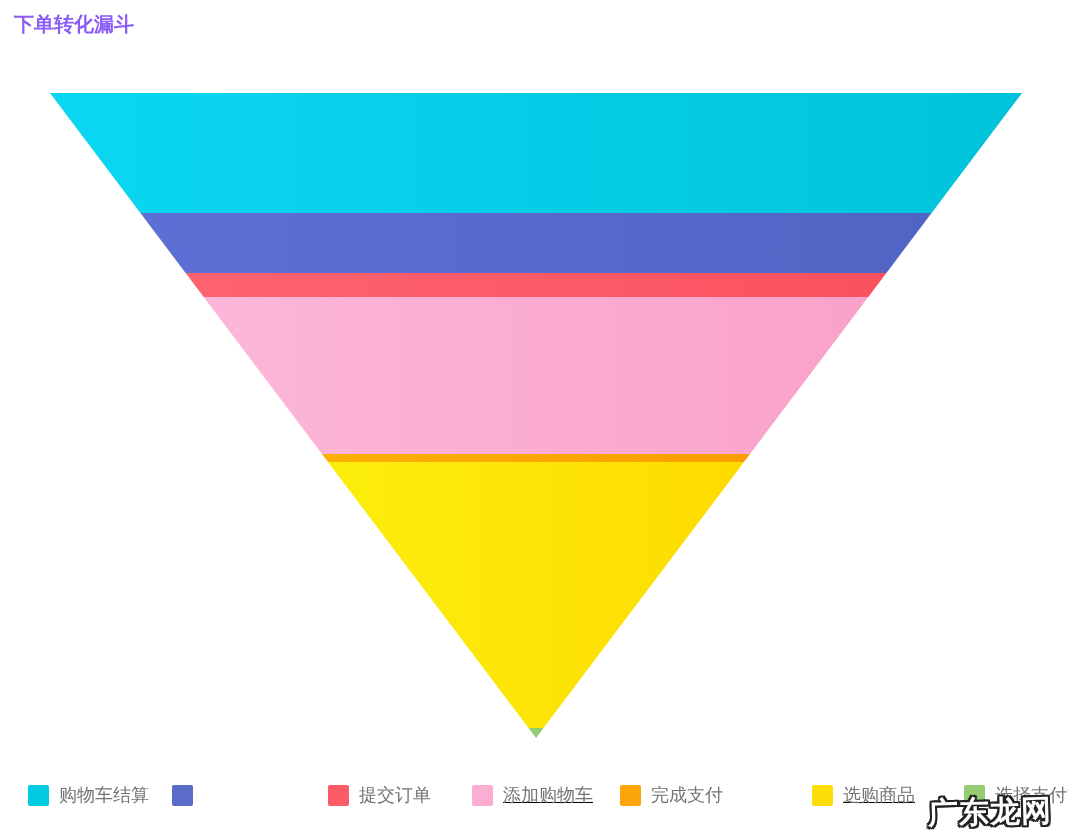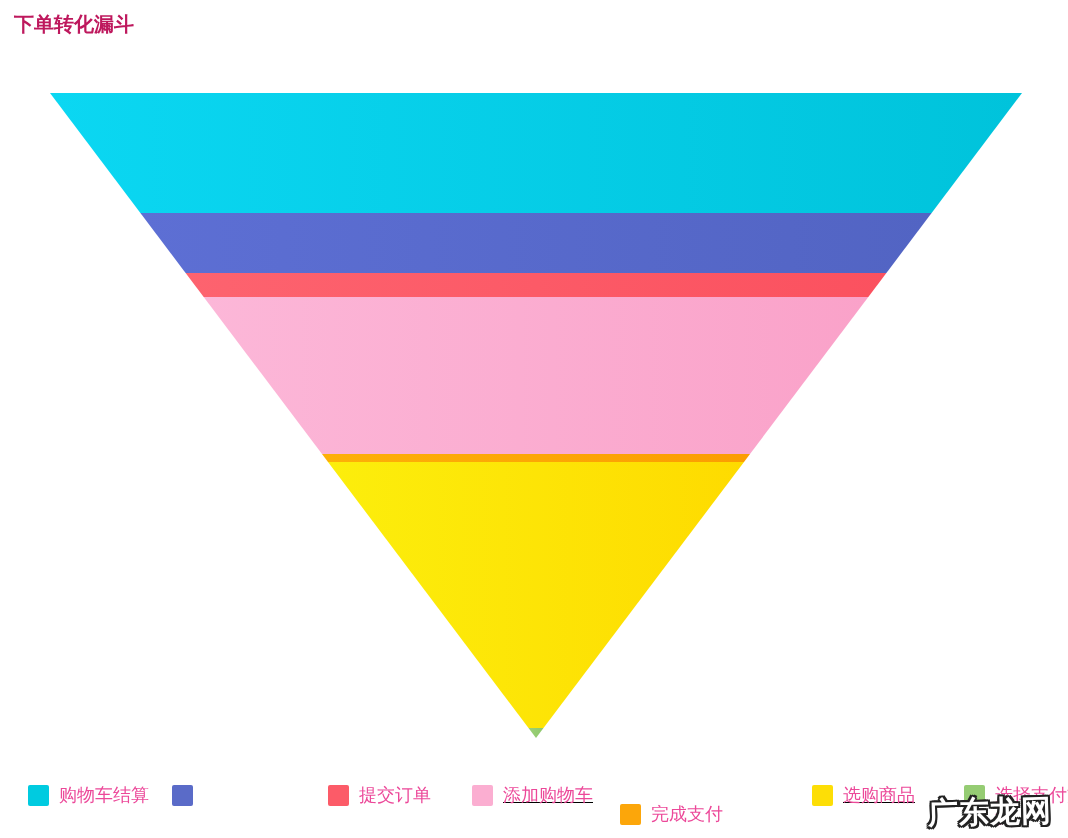--- a/index.html
+++ b/index.html
@@ -7,21 +7,21 @@
     position:relative;
     width:1068px;height:838px;
     overflow:hidden;
     font-family:"Liberation Sans","DejaVu Sans",sans-serif;
   }
   .chart-title{
     position:absolute;
     left:14px;top:11px;
     font-size:20px;
     font-weight:600;
-    color:#be185d;
+    color:#8b5cf6;
     margin:0;
   }
   #funnel-svg{
     position:absolute;
     left:0;top:0;
   }
   #legend{
     position:absolute;
     left:0;top:0;
     width:1068px;height:838px;
@@ -39,21 +39,21 @@
     flex:none;
     width:21px;height:21px;
     border-radius:2px;
     margin-right:10px;
   }
   .legend-label{
     display:inline-block;
     width:92px;
     font-size:18px;
     line-height:24px;
-    color:#ec4899;
+    color:#737373;
     margin-top:-2px;
     word-break:break-all;
   }
   .watermark{
     position:absolute;
     left:928px;top:792px;
     font-size:30px;
     font-weight:bold;
     letter-spacing:1px;
     color:#ffffff;
@@ -120,21 +120,21 @@
       <span class="swatch" style="background: rgb(90, 107, 200);"></span>
     </div>
     <div class="legend-item" style="left: 328px;">
       <span class="swatch" style="background: rgb(252, 91, 104);"></span>
       <span class="legend-label">提交订单</span>
     </div>
     <div class="legend-item" style="left: 472px; text-decoration: underline;">
       <span class="swatch" style="background: rgb(251, 174, 209);"></span>
       <span class="legend-label">添加购物车</span>
     </div>
-    <div class="legend-item" style="left: 620px; margin-top: 19px;">
+    <div class="legend-item" style="left: 620px;">
       <span class="swatch" style="background: rgb(252, 166, 10);"></span>
       <span class="legend-label">完成支付</span>
     </div>
     <div class="legend-item" style="left: 812px; text-decoration: underline;">
       <span class="swatch" style="background: rgb(253, 222, 6);"></span>
       <span class="legend-label">选购商品</span>
     </div>
     <div class="legend-item" style="left: 964px;">
       <span class="swatch" style="background: rgb(149, 204, 115);"></span>
       <span class="legend-label">选择支付方式</span>

